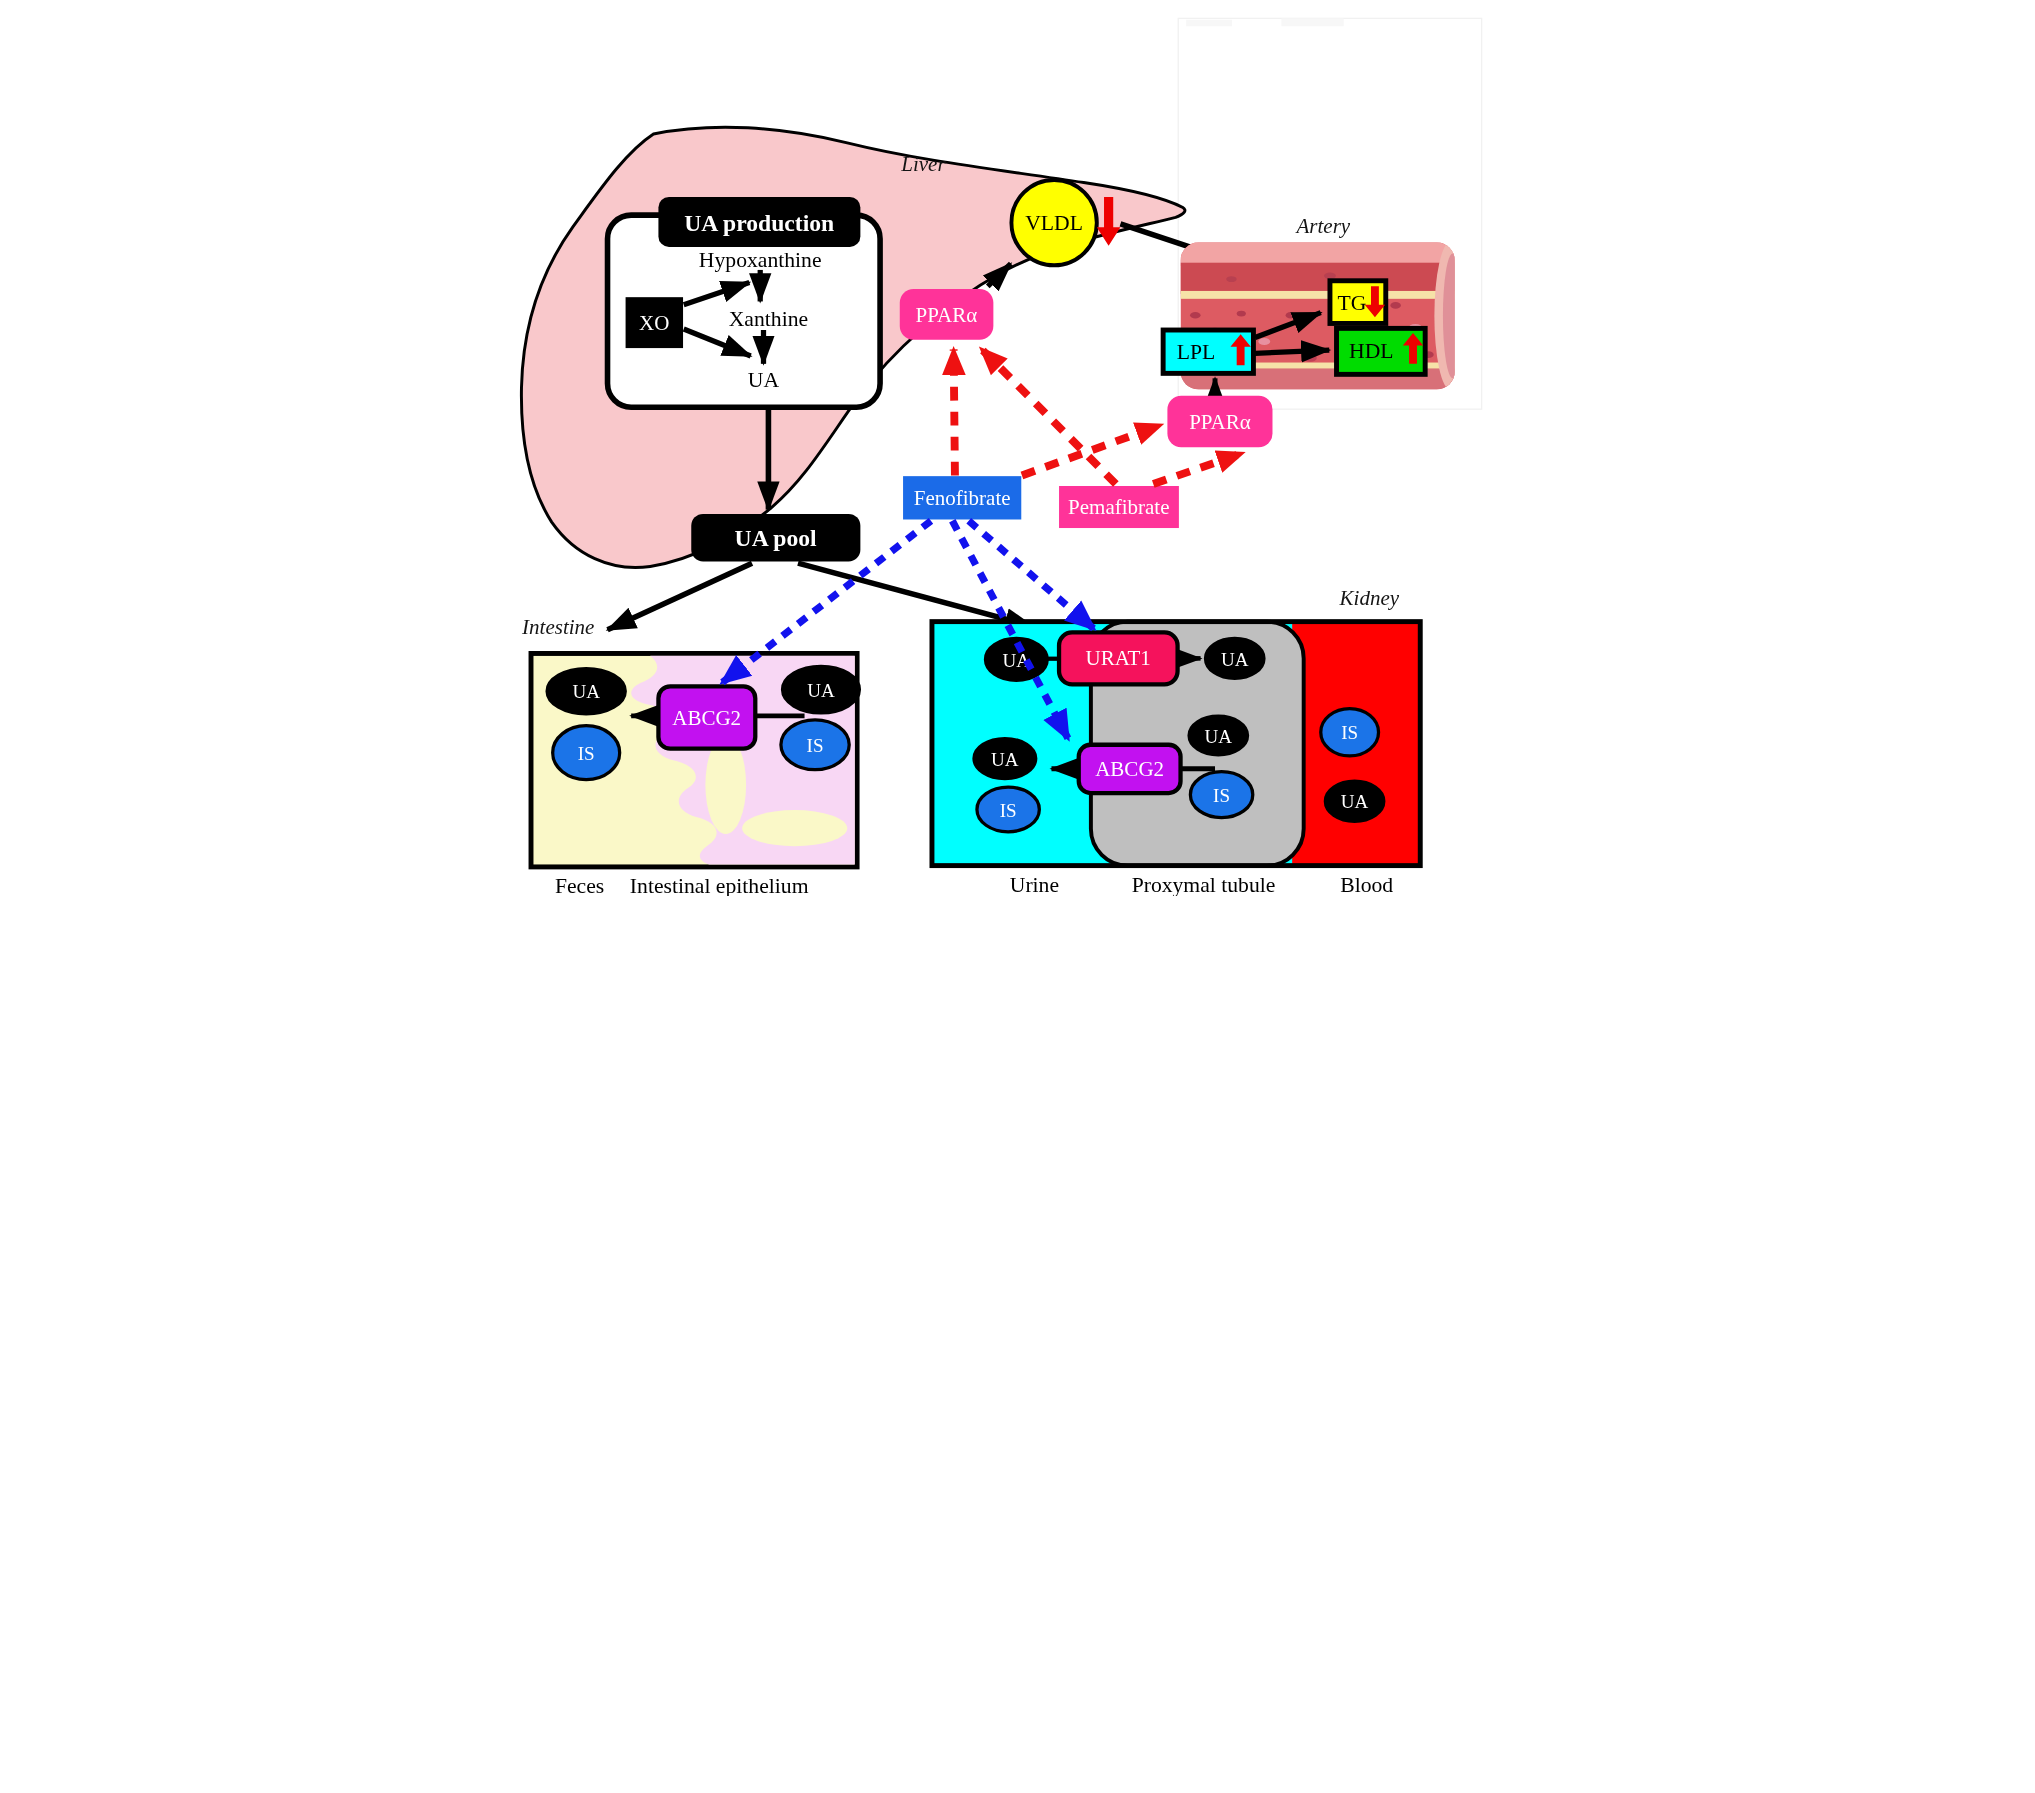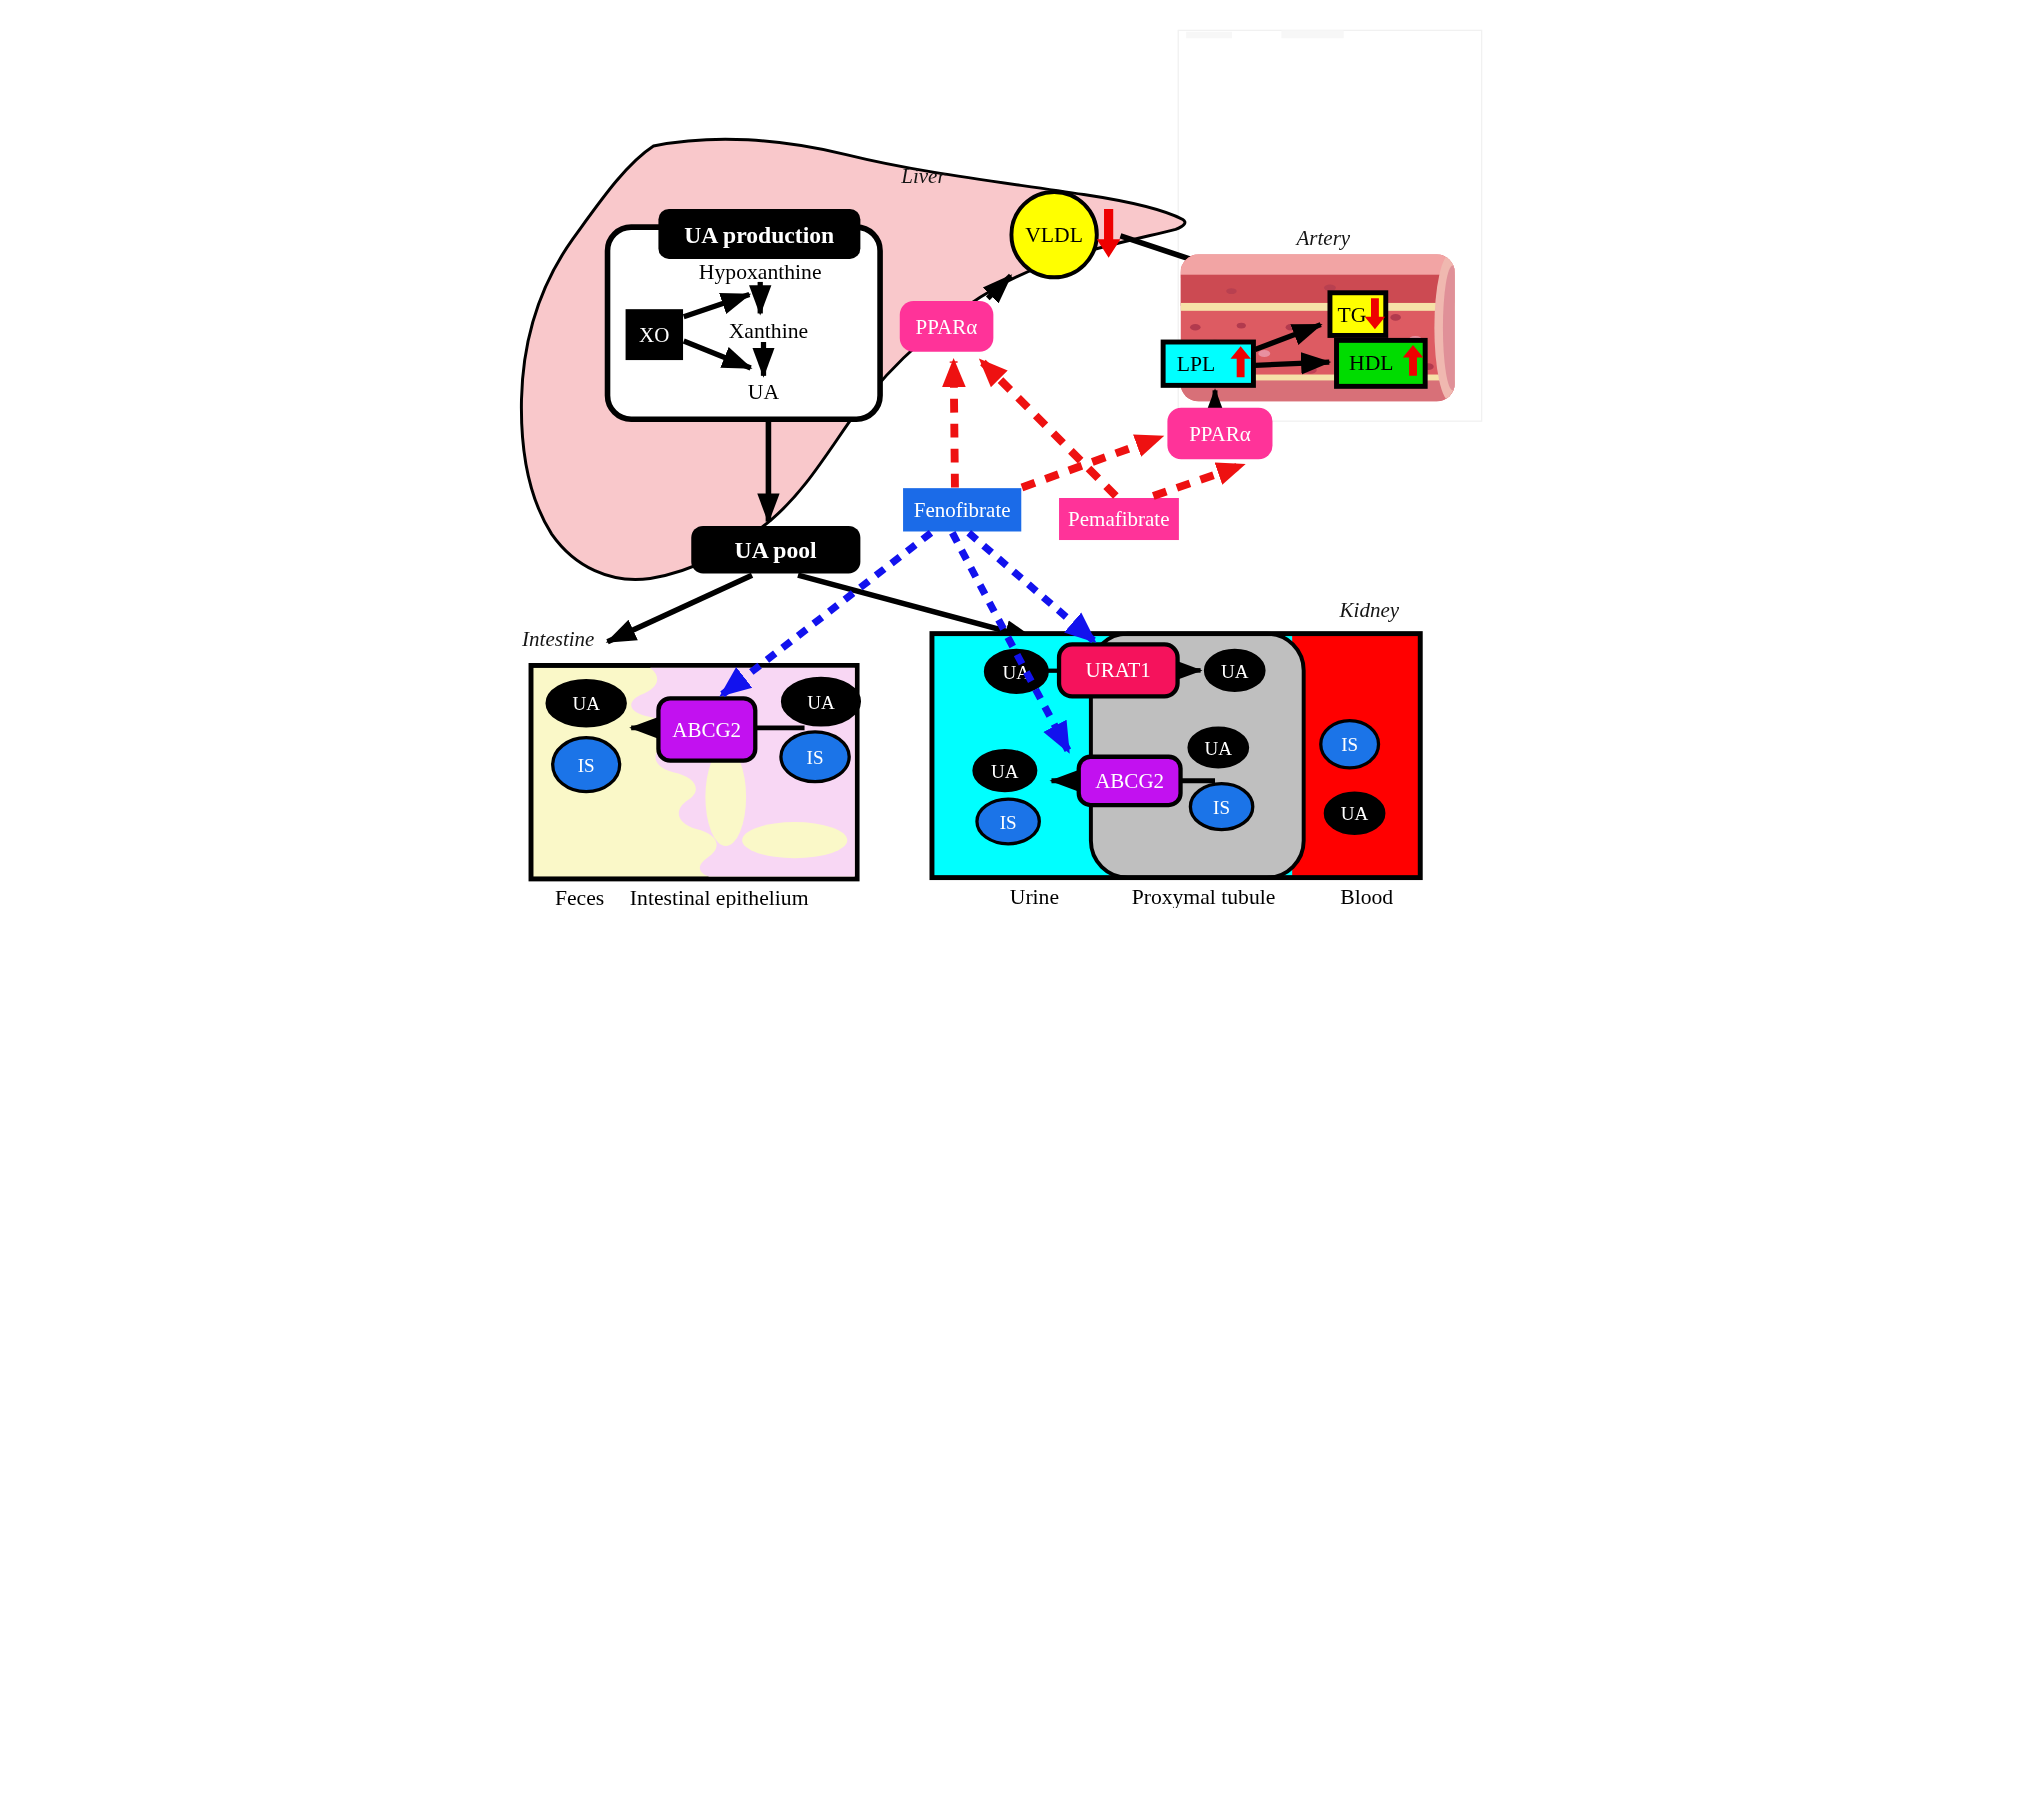--- a/index.html
+++ b/index.html
@@ -1,16 +1,16 @@
 <!DOCTYPE html>
 <html style="font-size:10.5px"><head>
 <meta charset="utf-8">
 <style>
   html,body{margin:0;padding:0;background:#ffffff;}
-  .stage{width:1017px;max-width:100%;margin:12px auto;}
+  .stage{width:1017px;max-width:100%;margin:0 auto;}
   svg{display:block;width:100%;height:auto;background:#ffffff;}
   text{font-family:"Liberation Serif",serif;text-anchor:middle;dominant-baseline:central;}
   .it{font-style:italic;font-size:64px;fill:#151515;}
   .wt{fill:#ffffff;font-size:64px;}
   .wtb{fill:#ffffff;font-size:72px;font-weight:bold;}
   .bk{fill:#000000;font-size:66px;}
   .cell{fill:#ffffff;font-size:58px;}
   .cap{fill:#000000;font-size:66px;}
   .ln{stroke:#000000;fill:none;}
 </style>

